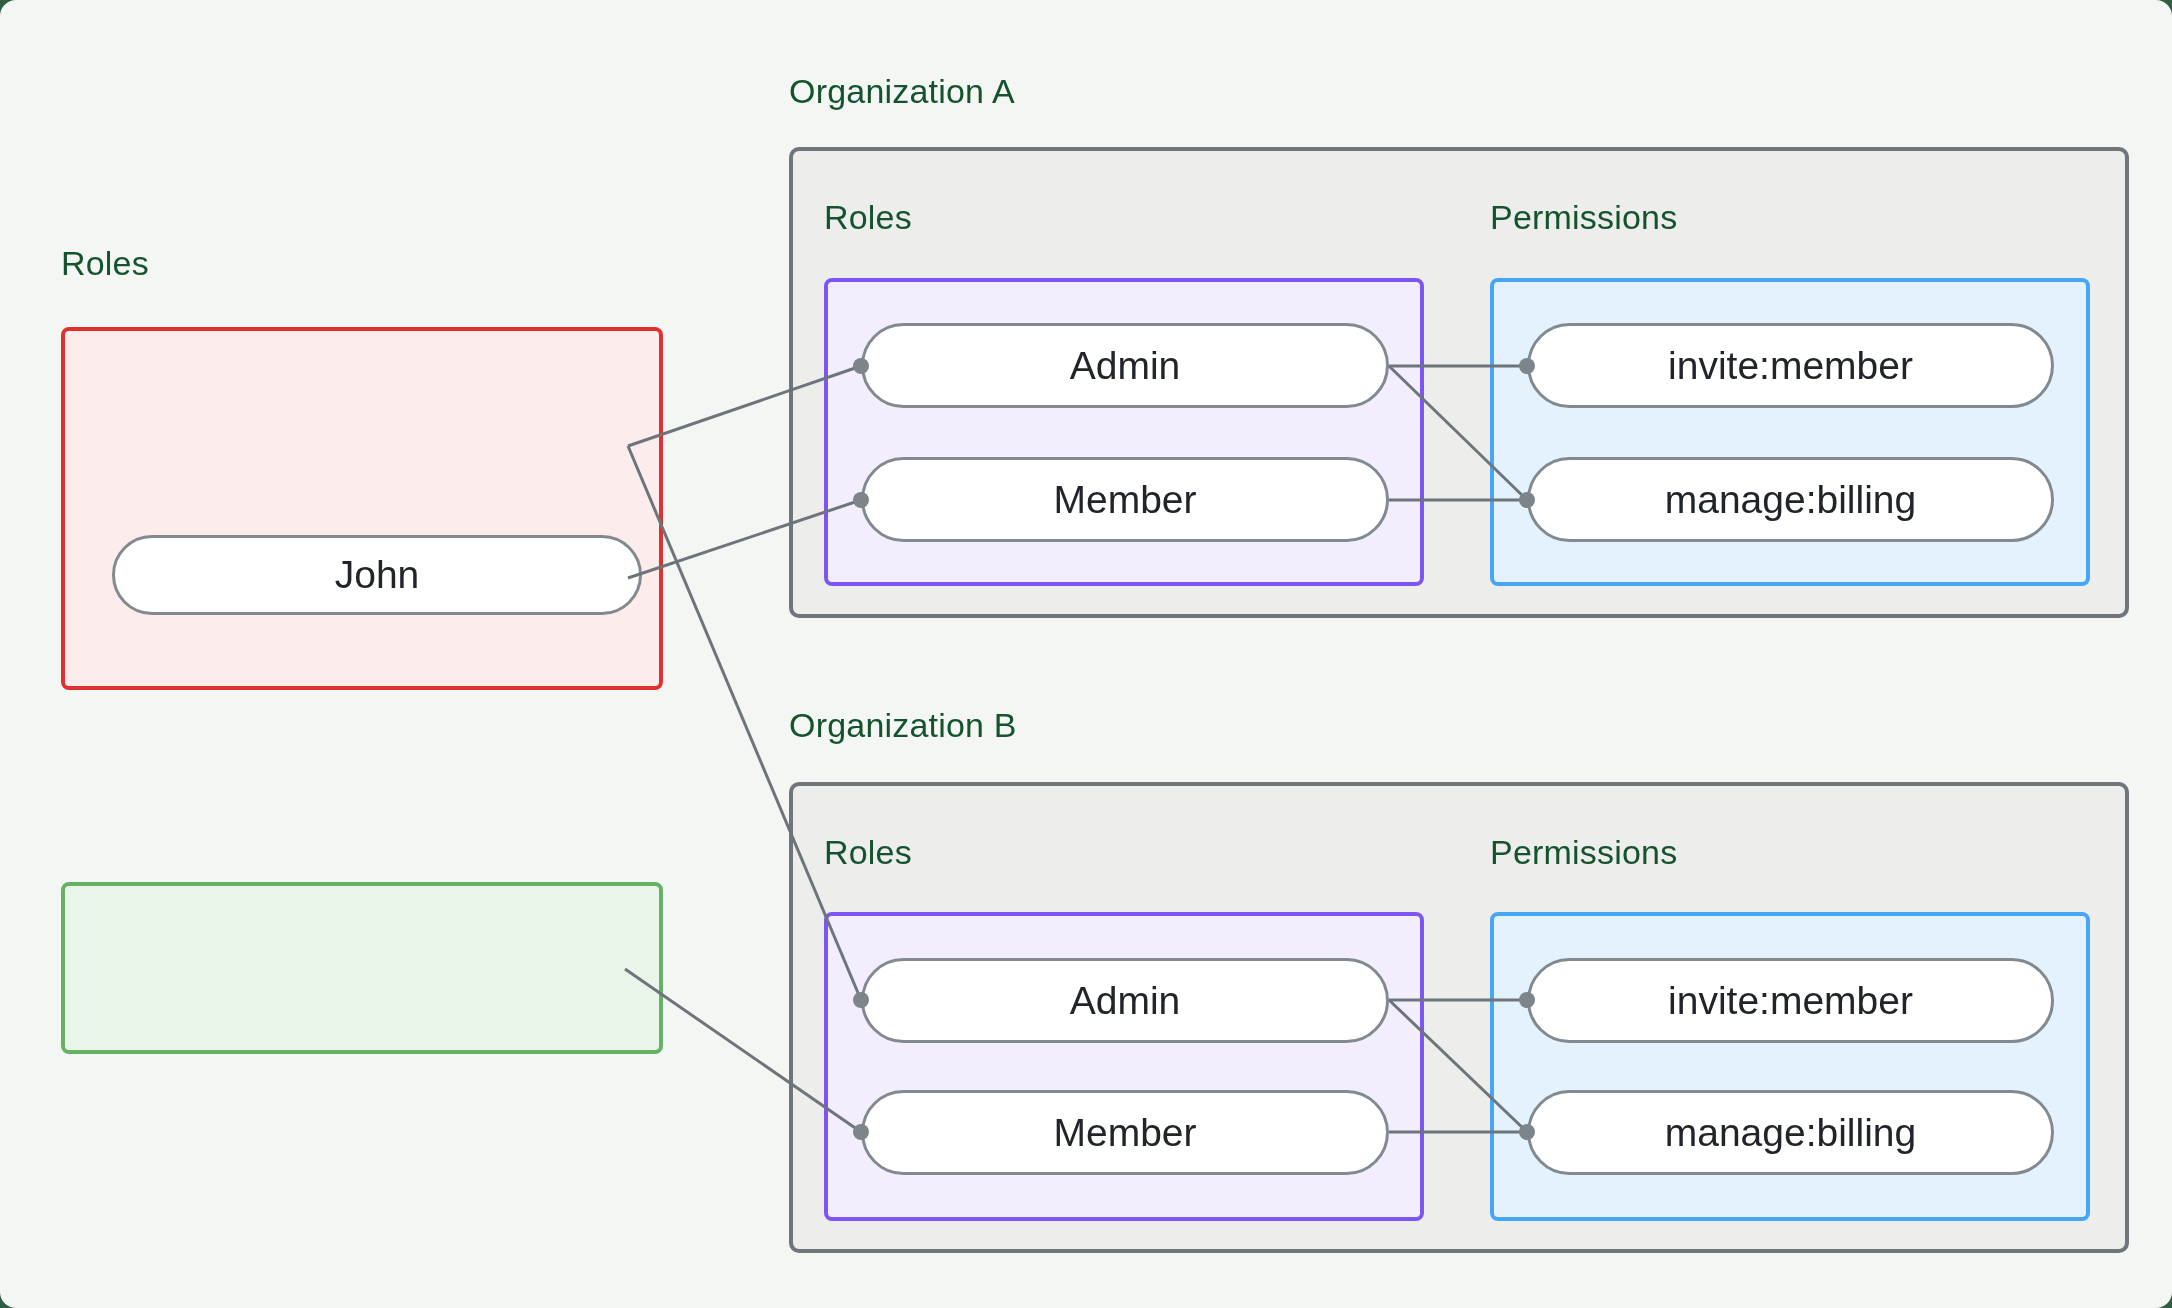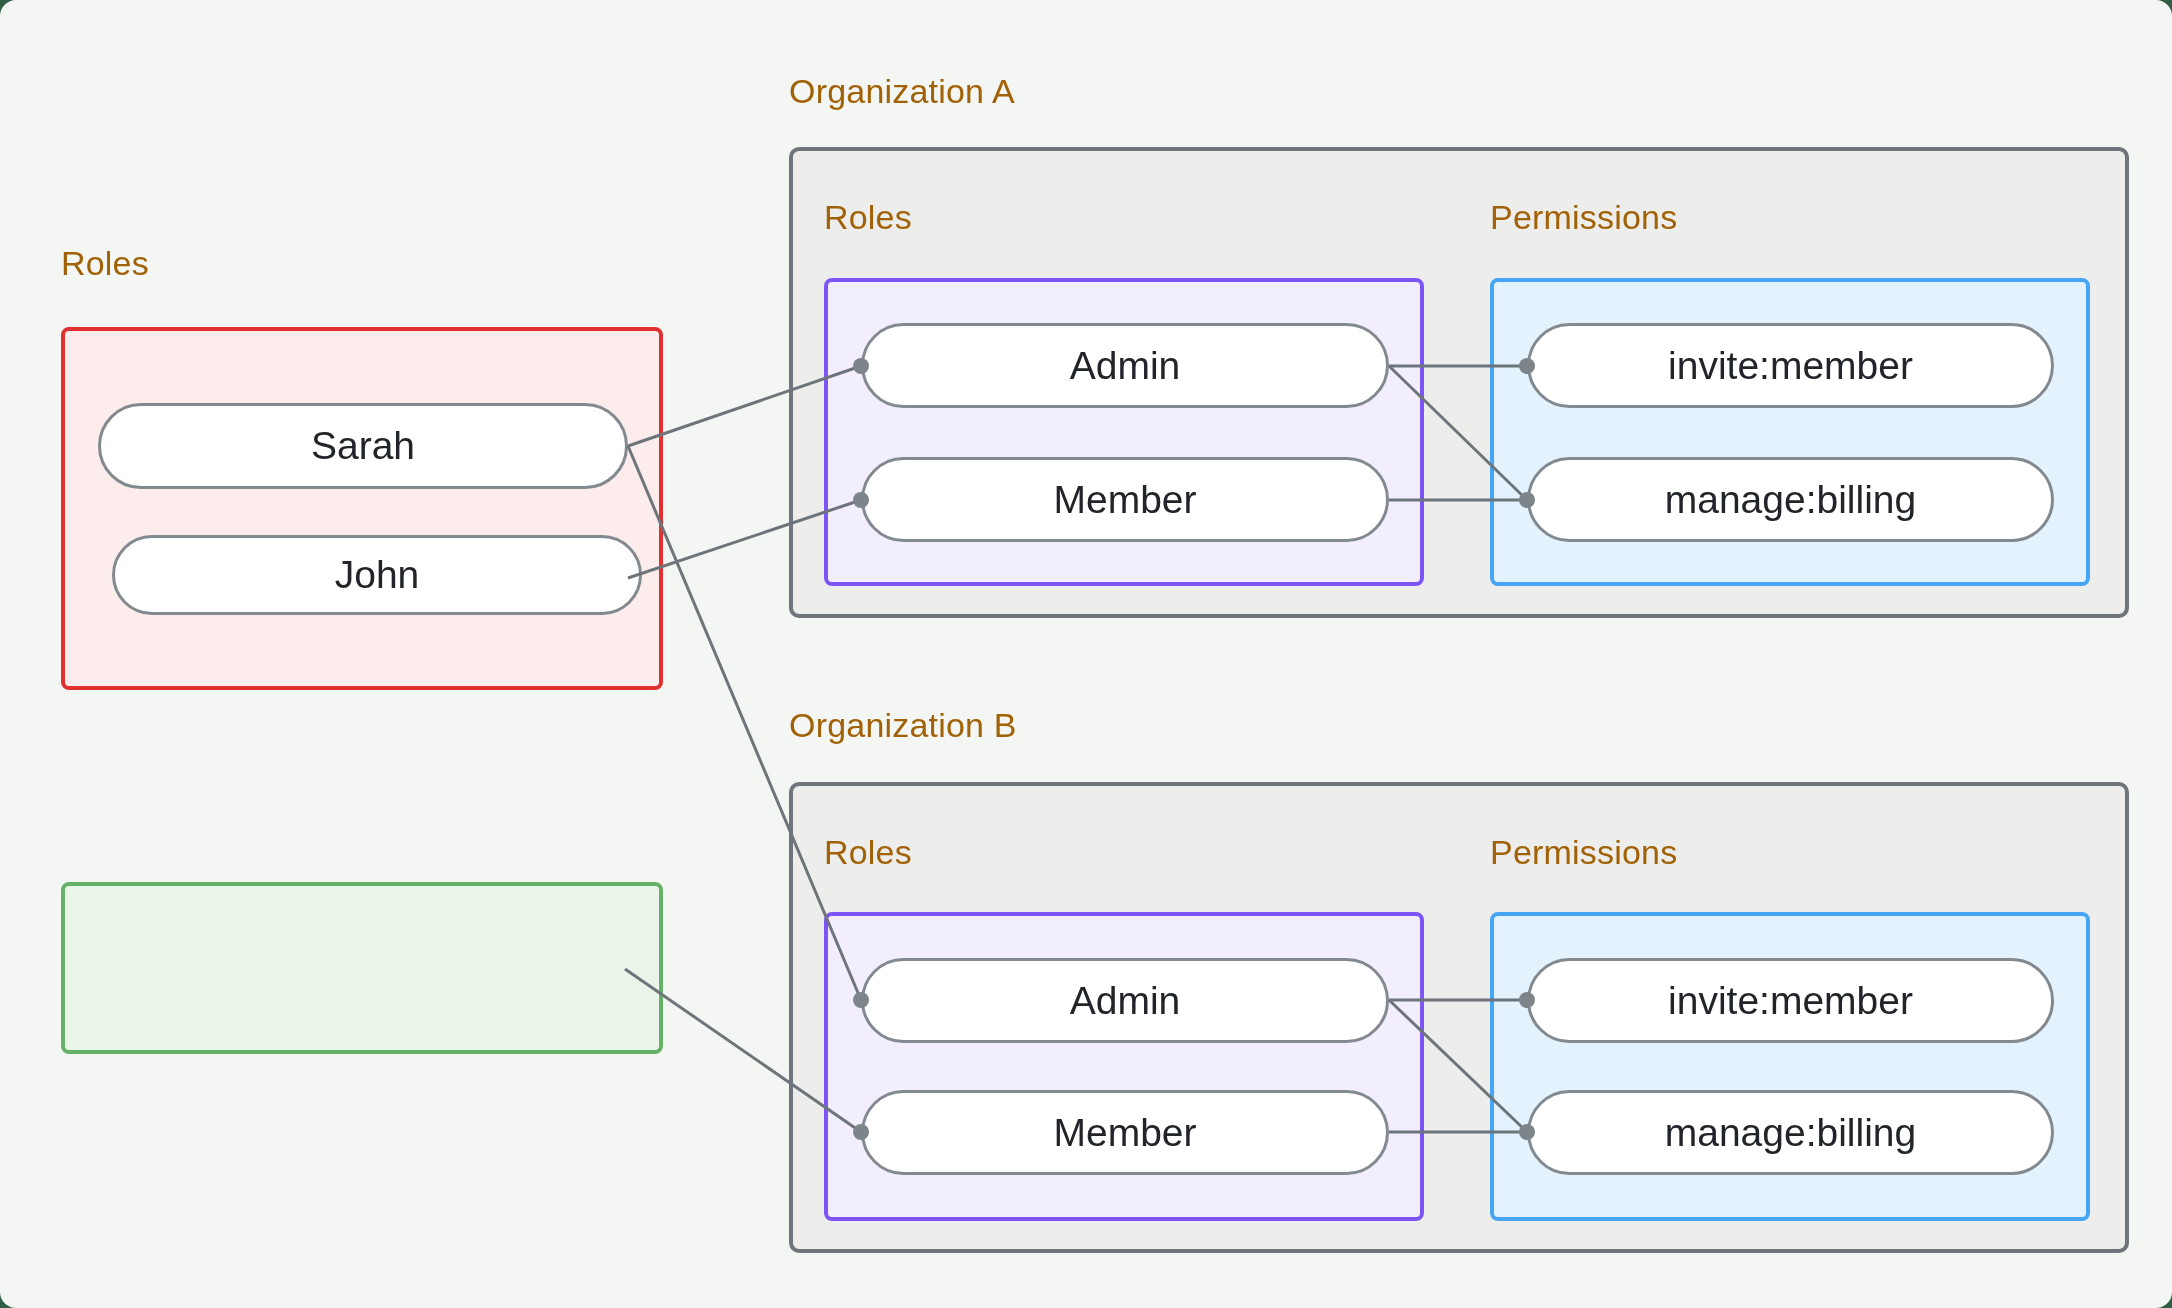--- a/index.html
+++ b/index.html
@@ -13,21 +13,21 @@
     width: 2172px;
     height: 1308px;
     background: #f4f6f3;
     border-radius: 16px;
     overflow: hidden;
   }
   .section-label {
     position: absolute;
     font-size: 34px;
     font-weight: 500;
-    color: #a16207;
+    color: #14532d;
     letter-spacing: 0.2px;
     white-space: nowrap;
   }
   .group-box {
     position: absolute;
     border-radius: 8px;
     box-sizing: border-box;
   }
   .users-box {
     border: 4px solid #e03131;
@@ -76,23 +76,20 @@
     z-index: 5;
   }
 </style>
 </head>
 <body>
 
 <div class="canvas">
 
   <div class="section-label" style="left:61px; top:244px;">Roles</div>
   <div class="group-box users-box" style="left:61px; top:327px; width:602px; height:363px;"></div>
-  <div class="pill" style="left:98px; top:403px; width:530px; height:86px;">
-    <span>Sarah</span>
-  </div>
   <div class="pill" style="left:112px; top:535px; width:530px; height:80px;">
     <span>John</span>
   </div>
 
   <div class="group-box m2m-box" style="left:61px; top:882px; width:602px; height:172px;"></div>
 
   <div class="section-label" style="left:789px; top:72px;">Organization A</div>
   <div class="org-box" style="left:789px; top:147px; width:1340px; height:471px;"></div>
   <div class="section-label" style="left:824px; top:198px;">Roles</div>
   <div class="group-box roles-box" style="left:824px; top:278px; width:600px; height:308px;"></div>

